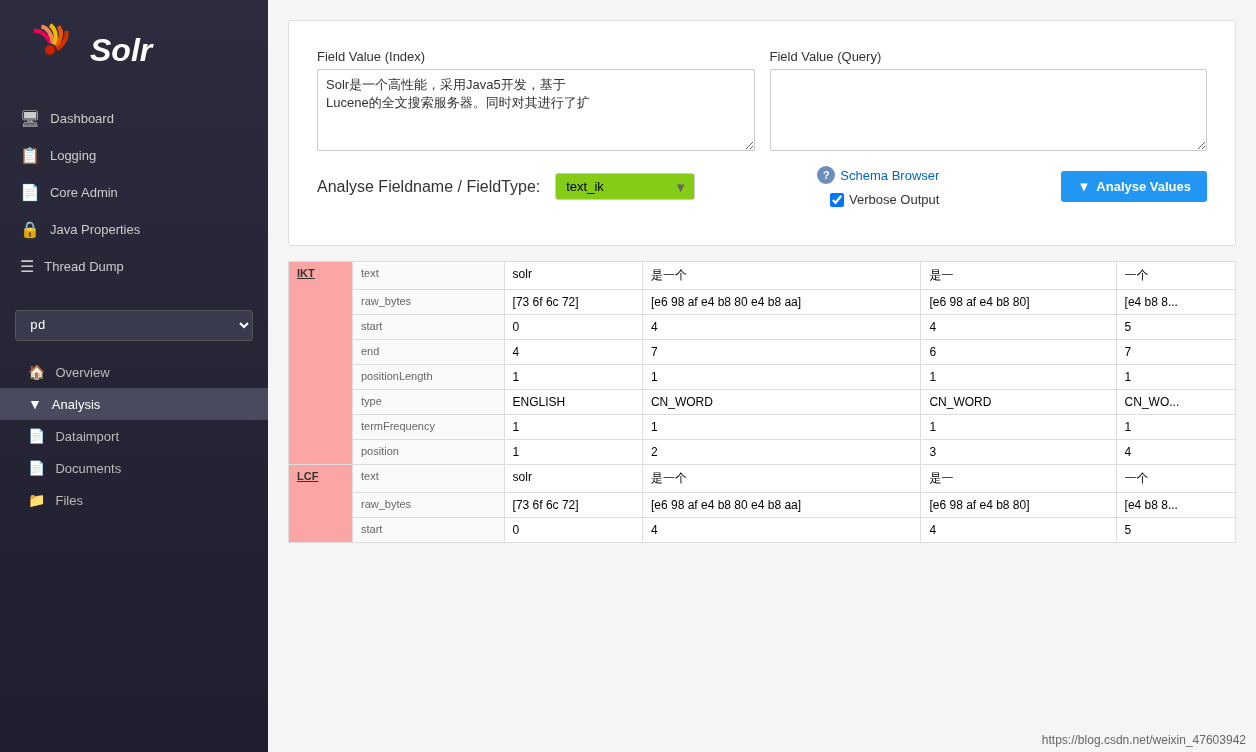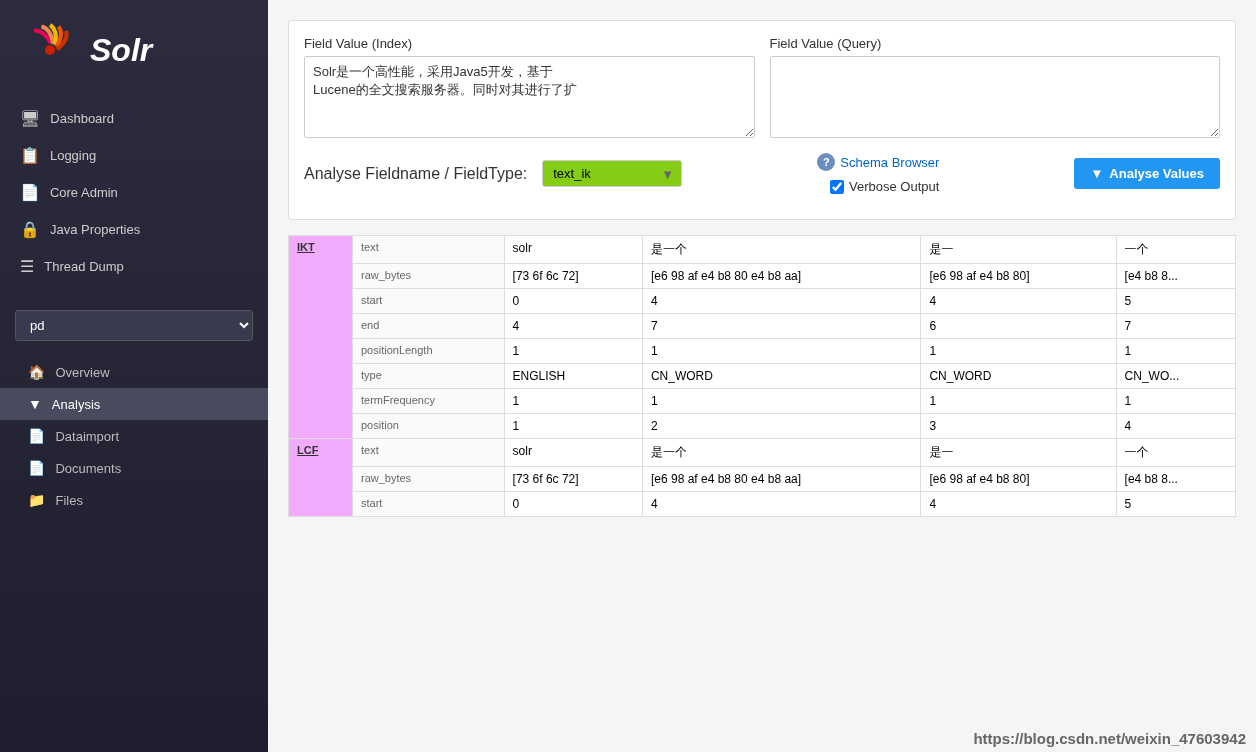--- a/index.html
+++ b/index.html
@@ -55,20 +55,21 @@
     }
     .core-select {
       width: 100%;
       padding: 6px 10px;
       background: #3a3a4e;
       border: 1px solid #555;
       color: #fff;
       border-radius: 3px;
       font-size: 13px;
       cursor: pointer;
+      font-family: Liberation Mono, monospace;
     }
 
     .sidebar-sub-nav {
       padding: 0;
     }
     .sidebar-sub-item {
       display: flex;
       align-items: center;
       gap: 10px;
       padding: 8px 20px 8px 28px;
@@ -89,21 +90,21 @@
       background: #f5f5f5;
       overflow-y: auto;
       padding: 20px;
       position: relative;
     }
 
     .panel {
       background: #fff;
       border: 1px solid #ddd;
       border-radius: 3px;
-      padding: 15px;
+      padding: 28px;
       margin-bottom: 15px;
     }
 
     .field-row {
       display: flex;
       gap: 15px;
       margin-bottom: 15px;
     }
 
     .field-group {
@@ -225,21 +226,21 @@
     }
 
     .result-table th, .result-table td {
       border: 1px solid #ddd;
       padding: 5px 8px;
       text-align: left;
       vertical-align: top;
     }
 
     .row-header {
-      background: #f0abfc;
+      background: #fca5a5;
       font-weight: bold;
       font-size: 11px;
       color: #555;
       vertical-align: top;
       white-space: nowrap;
       margin-left: 34px;
     }
 
     .cell-prop {
       color: #666;
@@ -257,24 +258,23 @@
 
     
     ::-webkit-scrollbar { width: 6px; height: 6px; }
     ::-webkit-scrollbar-track { background: #f1f1f1; }
     ::-webkit-scrollbar-thumb { background: #ccc; border-radius: 3px; }
 
     .watermark {
       position: fixed;
       bottom: 5px;
       right: 10px;
-      font-size: 15px;
+      font-size: 12px;
       color: #666;
       z-index: 100;
-      font-weight: bold;
     }
 
     .verbose-checkbox {
       width: 14px;
       height: 14px;
     }
 
     .right-controls {
       display: flex;
       flex-direction: column;

